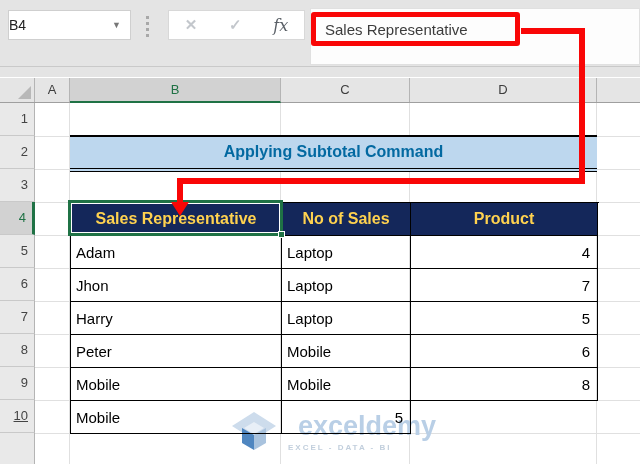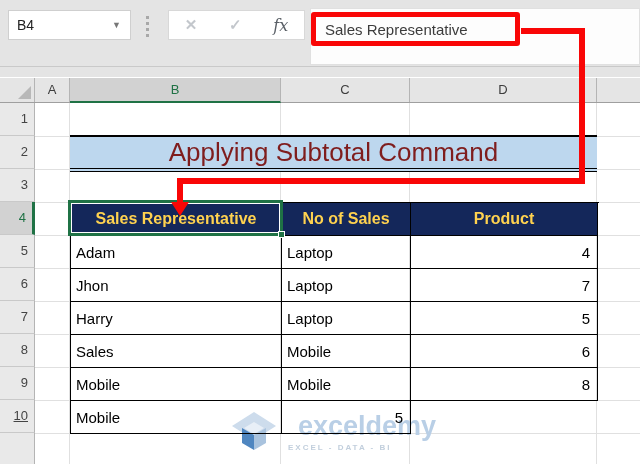--- a/index.html
+++ b/index.html
@@ -3,21 +3,21 @@
 <meta charset="utf-8">
 <style>
   * { margin:0; padding:0; box-sizing:border-box; }
   html,body { width:640px; height:464px; overflow:hidden; }
   body { font-family:"Liberation Sans", sans-serif; position:relative; background:#fff; }
 
   
   .chrome { position:absolute; left:0; top:0; width:640px; height:77px; background:#e4e4e4; }
   .chrome-sep { position:absolute; left:0; top:66px; width:640px; height:1px; background:#c9c9c9; }
   .name-box { position:absolute; left:8px; top:10px; width:123px; height:30px; background:#fff;
-              border:1px solid #cfcfcf; font-size:14px; color:#222; line-height:28px; padding-left:8px; }
+              border:1px solid #cfcfcf; font-size:14px; color:#222; line-height:28px; padding-left:0; }
   .name-caret { position:absolute; right:9px; top:0; font-size:9px; color:#777; line-height:28px; }
   .dots { position:absolute; left:146px; top:16px; display:flex; flex-direction:column; gap:3px; }
   .dots i { width:3px; height:3px; background:#a8a8a8; display:block; }
   .fnbox { position:absolute; left:168px; top:10px; width:137px; height:30px; background:#fff;
            border:1px solid #d8d8d8; display:flex; align-items:center; justify-content:space-around; }
   .btn-cancel, .btn-enter { color:#c3c7cc; font-size:15px; font-weight:bold; }
   .btn-fx { font-family:"DejaVu Serif", serif; font-style:italic; font-size:16px; color:#595f66; }
   .formula-bar { position:absolute; left:310px; top:8px; width:330px; height:57px; background:#fdfdfd;
                  border:1px solid #e0e0e0; }
   .fb-text { position:absolute; left:14px; top:8px; font-size:15px; color:#3c3c3c; line-height:26px; white-space:nowrap; }
@@ -47,21 +47,21 @@
   .row-h.sel { background:#d2d2d2; color:#1f7245; border-right:3px solid #1f7245; }
 
   
   .gl-v { position:absolute; top:26px; width:1px; height:361px; background:#e0e0e0; z-index:1; }
   .gl-h { position:absolute; left:35px; width:605px; height:1px; background:#e0e0e0; z-index:1; }
 
   
   .title-cell { position:absolute; left:70px; top:58px; width:527px; height:37px;
                 background:#bdd7ee; border-top:2px solid #000; border-bottom:4px double #000;
                 text-align:center; z-index:3; }
-  .title-cell span { font-size:26px; font-weight:normal; color:#7f1d1d; line-height:30px; }
+  .title-cell span { font-size:16px; font-weight:bold; color:#0369a1; line-height:30px; }
 
   
   .table { position:absolute; left:70px; top:125px; width:529px; z-index:3;
            display:grid; grid-template-columns:211px 129px 187px; grid-auto-rows:33px;
            border-left:1px solid #000; border-top:1px solid #000; }
   .cell { border-right:1px solid #000; border-bottom:1px solid #000; font-size:15px; color:#000;
           display:flex; align-items:center; padding:0 5px; background:transparent; }
   .cell.hdr { background:#14275a; color:#ffd24f; font-weight:bold; font-size:16px; justify-content:center; }
   .cell.num { justify-content:flex-end; padding-right:7px; }
 
@@ -172,21 +172,21 @@
     <div class="cell num">4</div>
 
     <div class="cell">Jhon</div>
     <div class="cell">Laptop</div>
     <div class="cell num">7</div>
 
     <div class="cell">Harry</div>
     <div class="cell">Laptop</div>
     <div class="cell num">5</div>
 
-    <div class="cell">Sales</div>
+    <div class="cell">Peter</div>
     <div class="cell">Mobile</div>
     <div class="cell num">6</div>
 
     <div class="cell">Mobile</div>
     <div class="cell">Mobile</div>
     <div class="cell num">8</div>
 
     <div class="cell">Mobile</div>
     <div class="cell num">5</div>
   </div>

